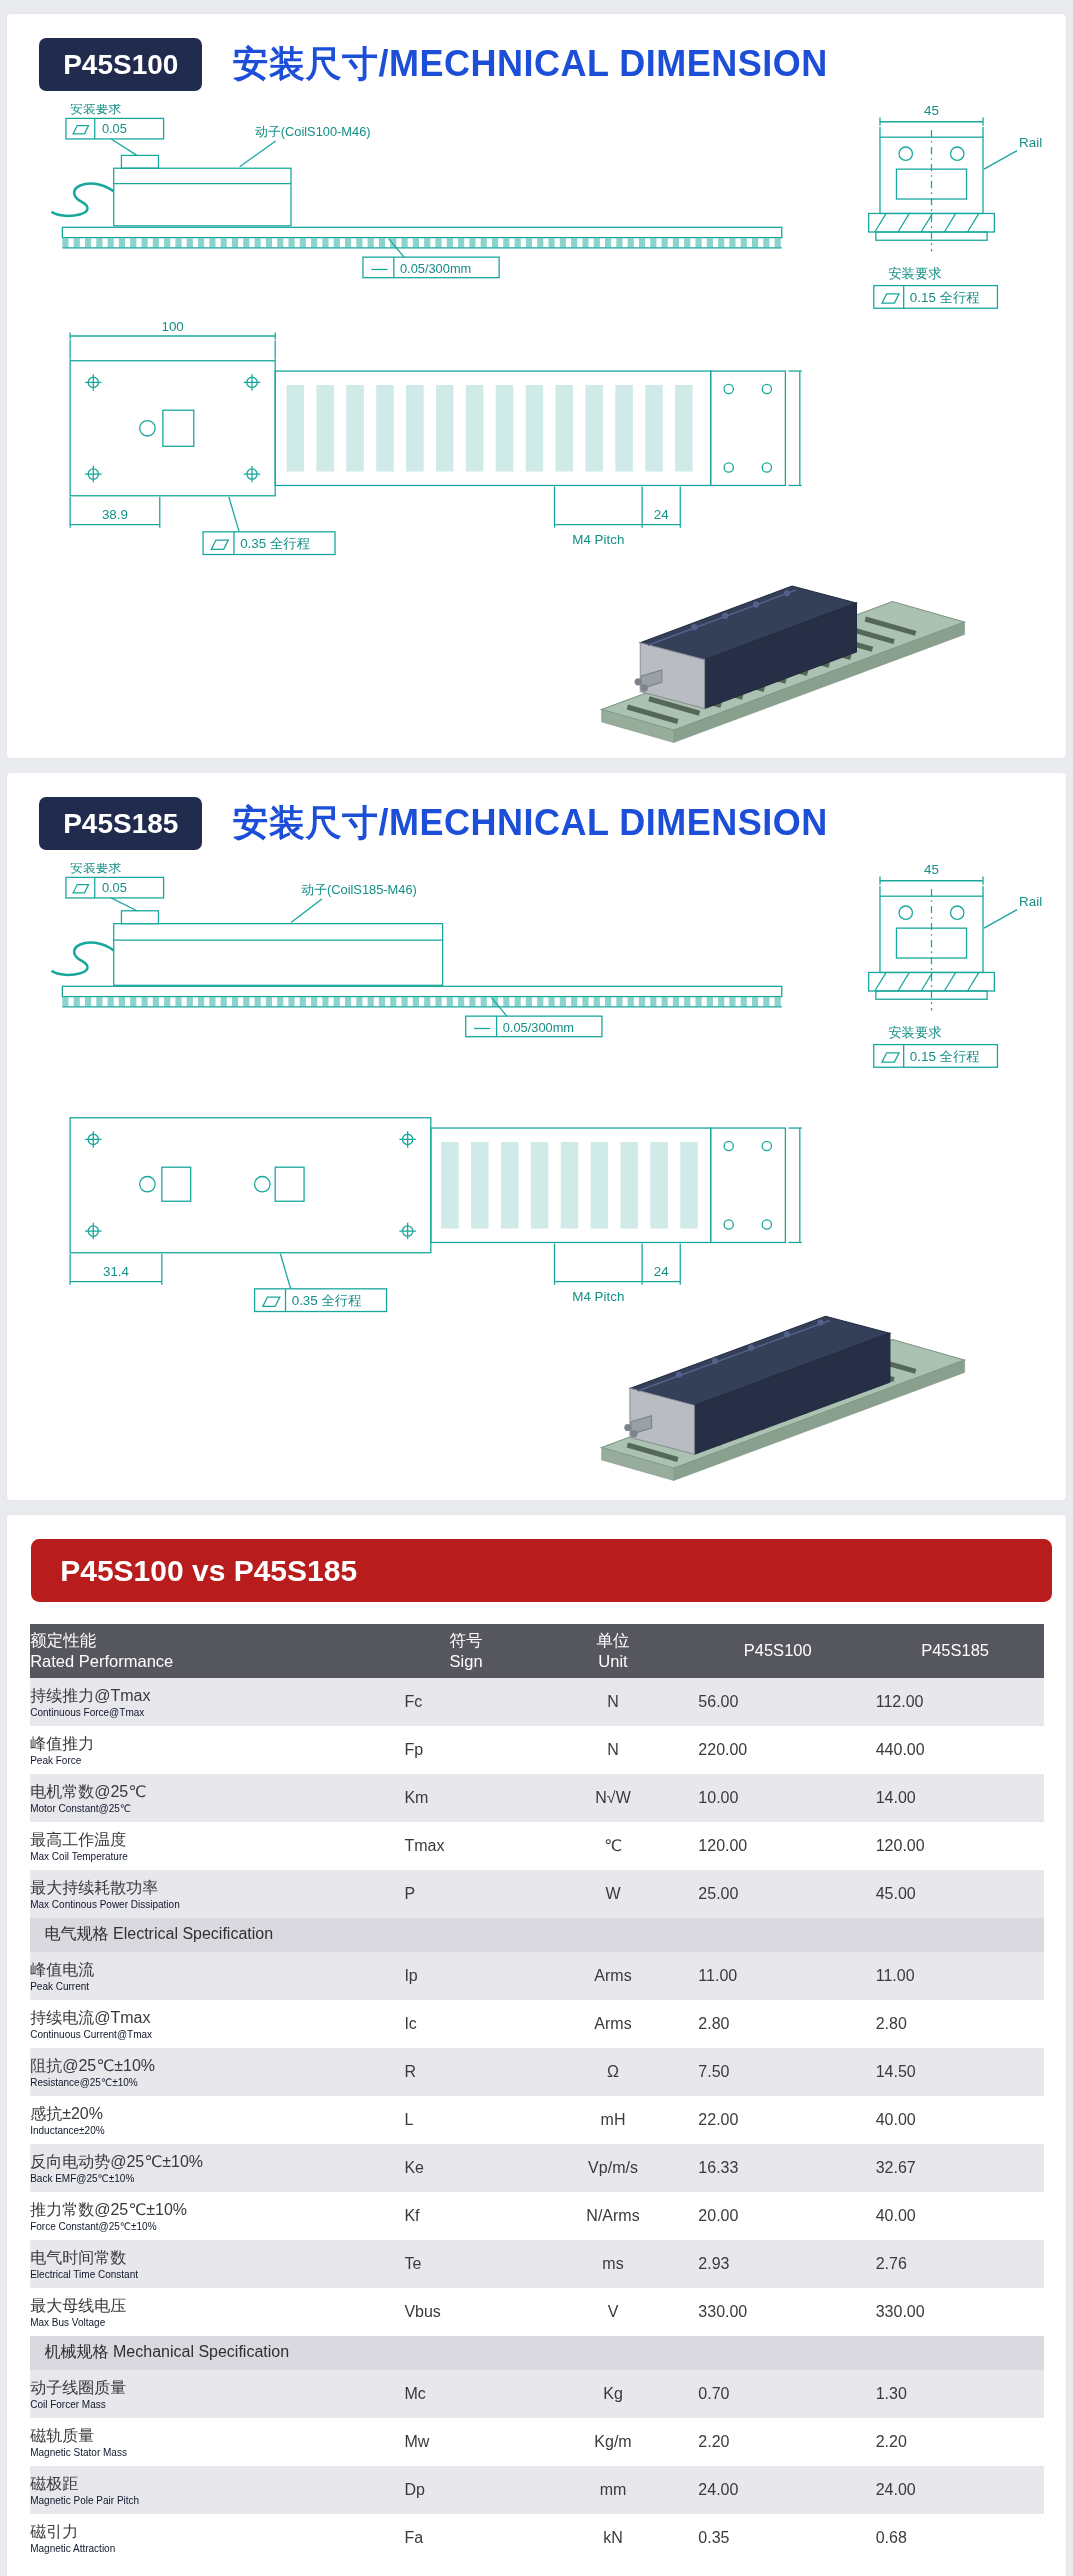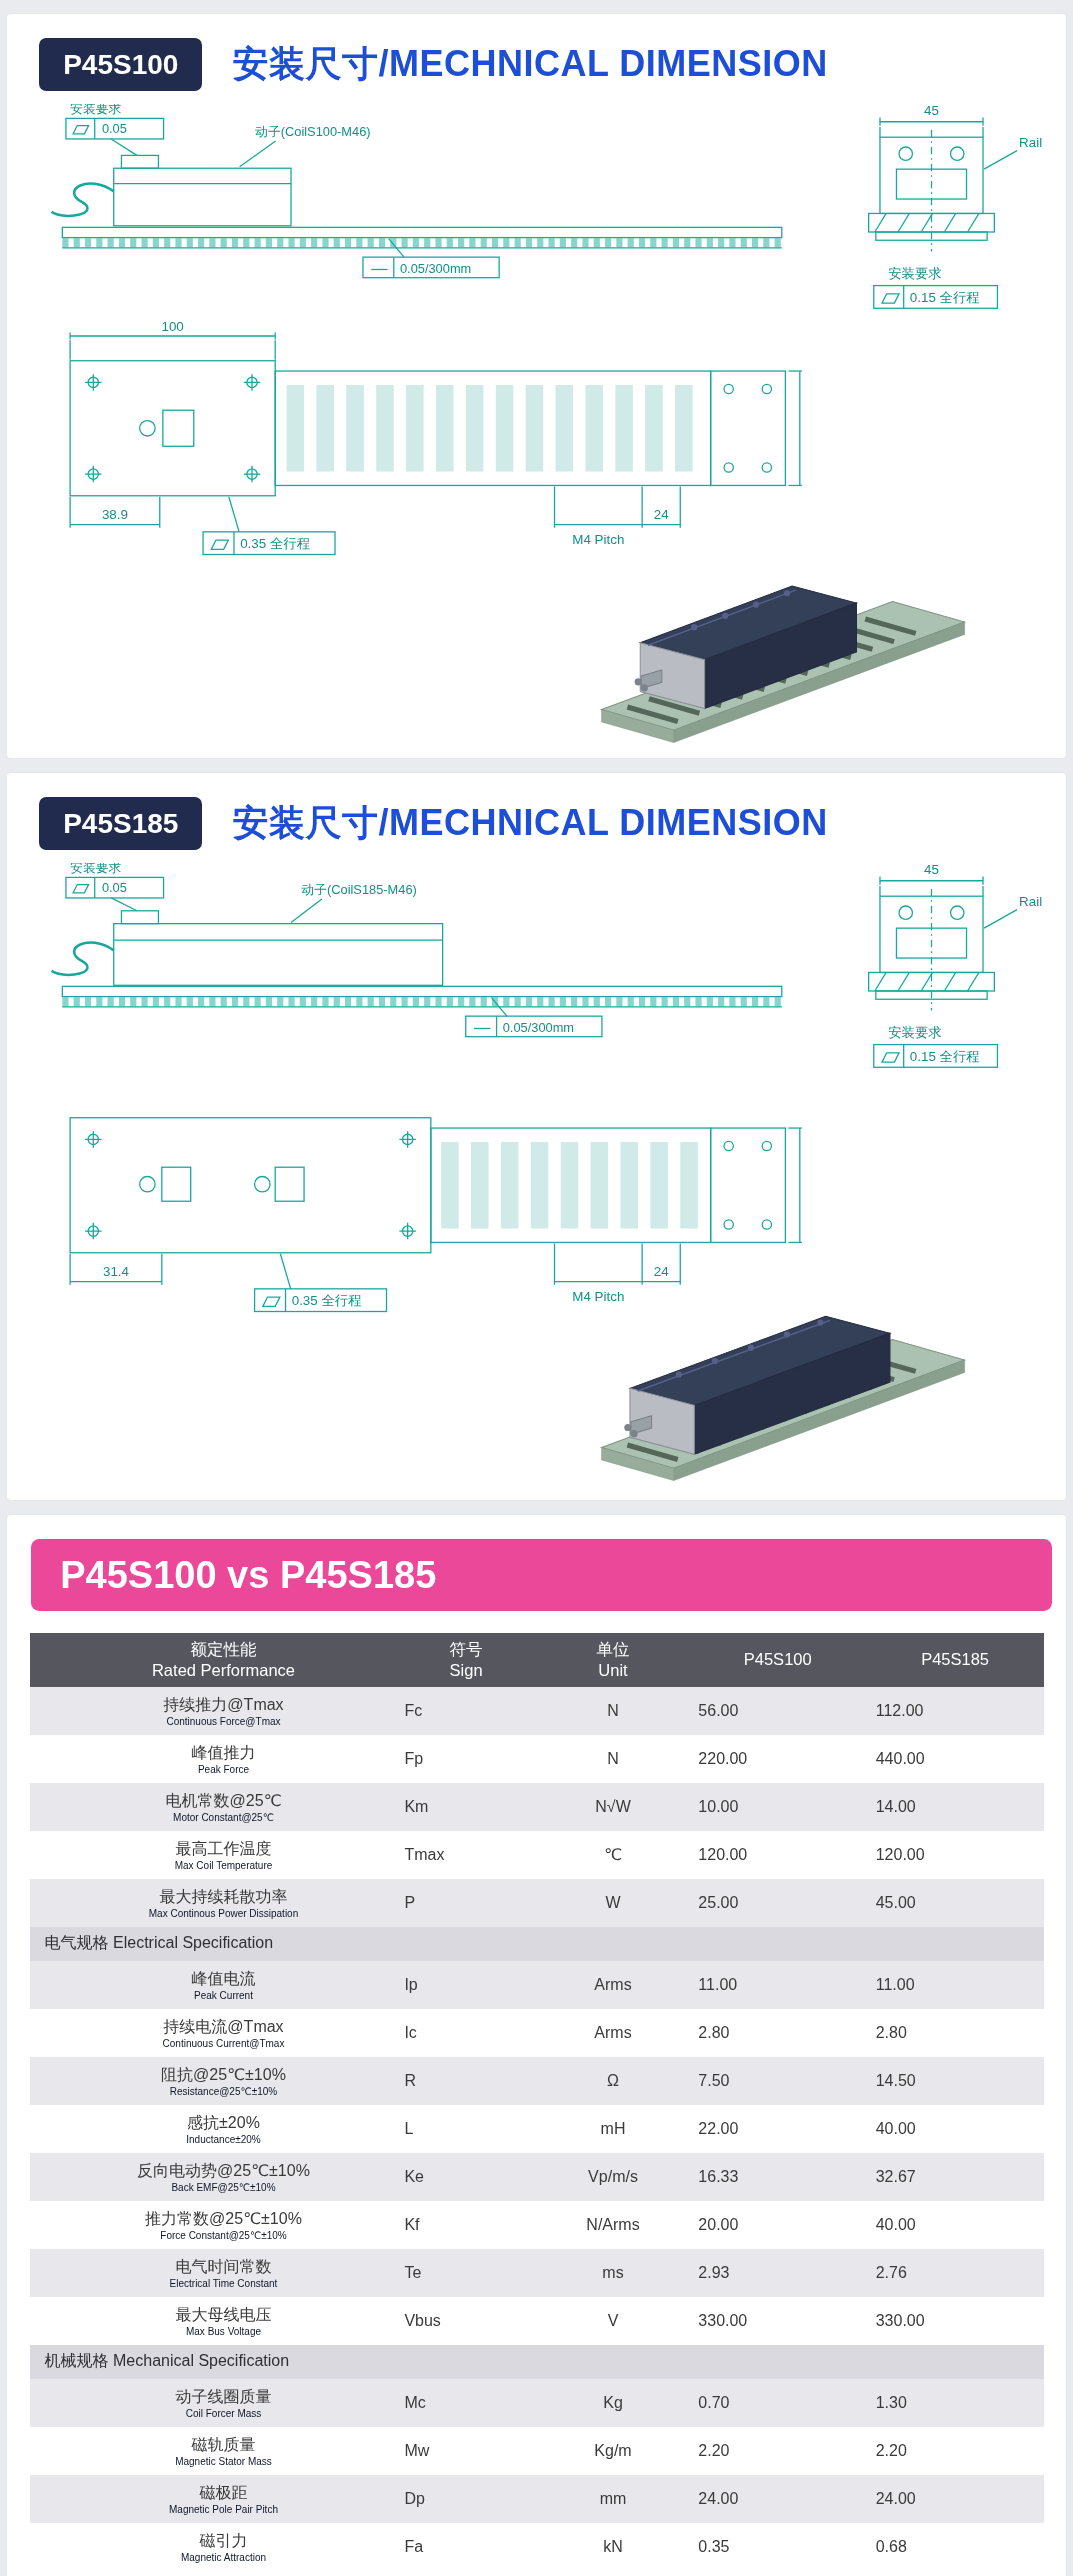--- a/index.html
+++ b/index.html
@@ -3,29 +3,29 @@
 <meta charset="utf-8">
 <style>
   *{box-sizing:border-box}
   html,body{margin:0;padding:0}
   body{width:1073px;background:#e9ebee;font-family:"Liberation Sans","DejaVu Sans",sans-serif;color:#3a3a3a}
   .page{padding:14.4px 7.2px 5.2px}
   .card{background:#fff;border-radius:4px;margin-bottom:15px;position:relative;overflow:hidden;box-shadow:0 0 0 0.5px #e1e3e7}
   .sec-header{display:flex;align-items:center;gap:30px;padding:24px 0 0 32px}
   .badge{background:#202b4e;color:#fff;font-weight:bold;font-size:28px;padding:10.3px 24px;border-radius:7.2px;white-space:nowrap}
   .sec-title{margin:0;color:#1d4ed8;font-size:36px;font-weight:600;letter-spacing:0.5px}
-  .band{background:#ec4899;color:#fff;font-size:38px;font-weight:bold;margin:24px 13.4px 0 24px;padding:14.4px 0 14.4px 29px;border-radius:8.2px}
+  .band{background:#b91c1c;color:#fff;font-size:30px;font-weight:bold;margin:24px 13.4px 0 24px;padding:14.4px 0 14.4px 29px;border-radius:8.2px}
   .abs{position:absolute}
   svg text{font-family:"Liberation Sans","DejaVu Sans",sans-serif}
 
   
   .spec-table{border-collapse:collapse;margin:21.6px 23px 29px;width:calc(100% - 45px);font-size:16px}
   .spec-table th,.spec-table td{padding:4.1px 9.3px;vertical-align:middle}
   .head-row th{background:#56565f;color:#fff;font-weight:normal;font-size:16.5px;height:54px;text-align:center}
-  .head-row th.c-name,.spec-table td.c-name{text-align:center;padding-left:31px}
+  .head-row th.c-name,.spec-table td.c-name{text-align:left;padding-left:0}
   .c-name{width:36%}
   .c-sign{width:14%;}
   .c-unit{width:15%;text-align:center}
   .c-val{width:17.5%;text-align:left}
   .row td{height:48px}
   .row .en{font-size:10px;color:#0f172a}
   .shade td{background:#e7e7ec}
   .section-row td{background:#d9d9df;font-size:16px;height:34px;text-align:left;padding-left:14.4px;color:#2f2f35}
 </style>
 </head>

